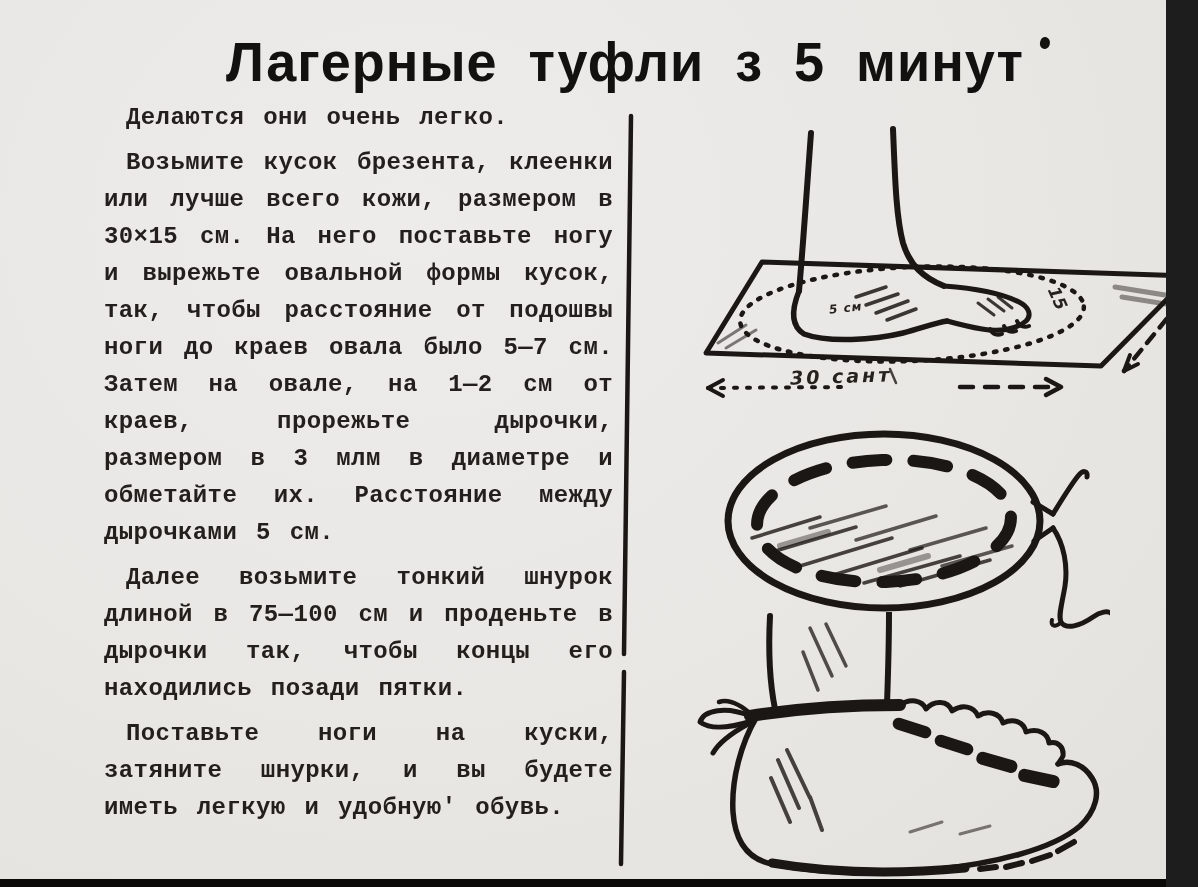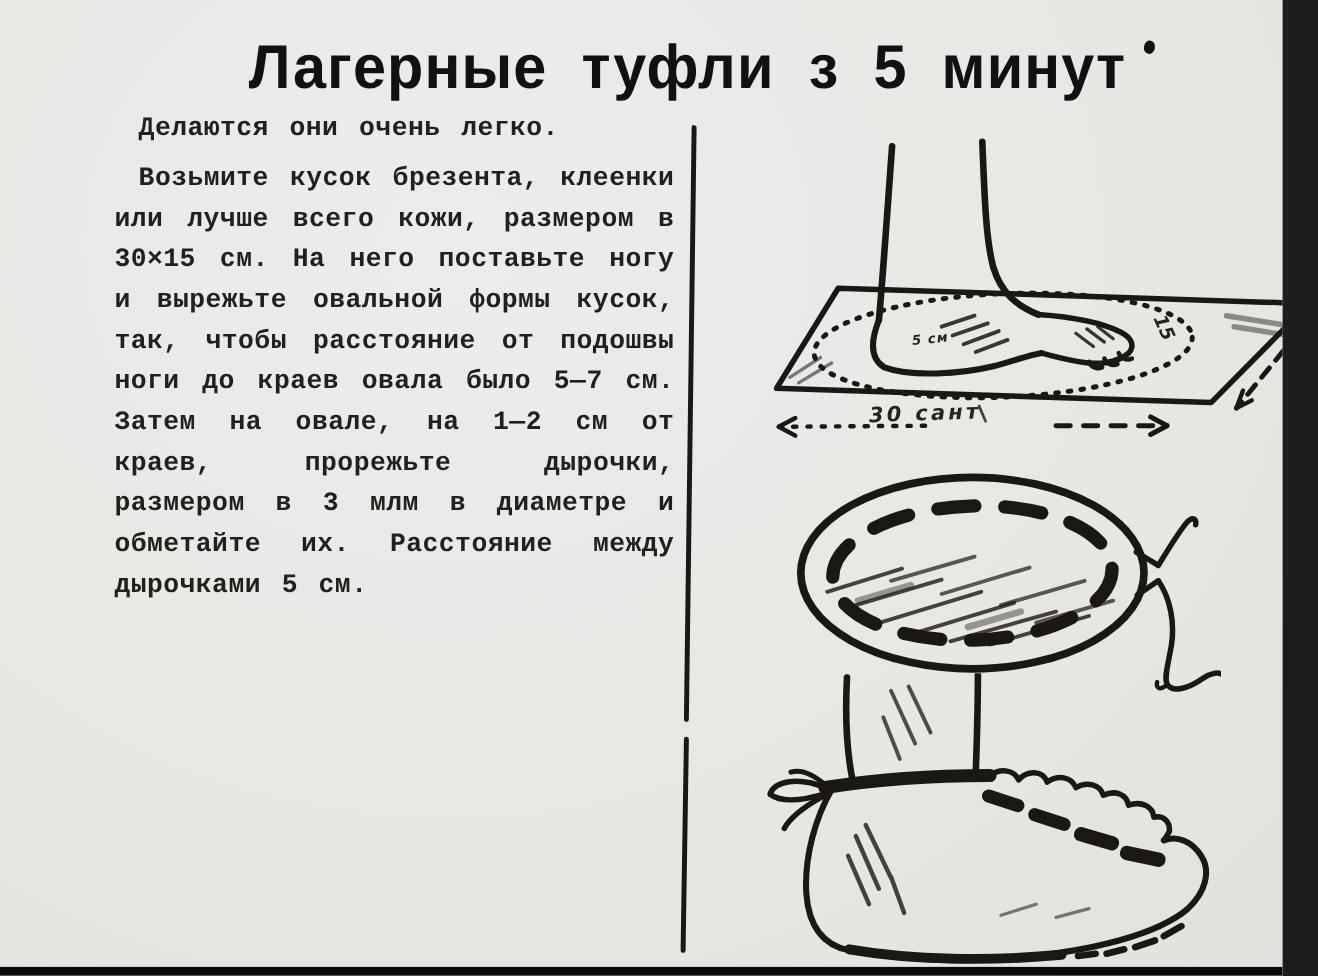--- a/index.html
+++ b/index.html
@@ -42,20 +42,22 @@
 
 <div class="page">
 
   <div class="headline">Лагерные туфли з 5 минут</div>
 
   <div class="article">
 
     <div>
         <p>Делаются они очень легко.</p>
         <p>Возьмите кусок брезента, клеенки или лучше всего кожи, размером в 30×15 см. На него поставьте ногу и вырежьте овальной формы кусок, так, чтобы расстояние от подошвы ноги до краев овала было 5—7 см. Затем на овале, на 1—2 см от краев, прорежьте дырочки, размером в 3 млм в диаметре и обметайте их. Расстояние между дырочками 5 см.</p>
+        <p>Далее возьмите тонкий шнурок длиной в 75—100 см и проденьте в дырочки так, чтобы концы его находились позади пятки.</p>
+        <p>Поставьте ноги на куски, затяните шнурки, и вы будете иметь легкую и удобную' обувь.</p>
       </div>
   </div>
 
   <svg id="divider" class="divider" viewBox="0 0 26 760">
     <g class="ink">
       <path d="M19,4 C16,200 14,380 12,542" stroke-width="4.5"></path>
       <path d="M12,560 C11,630 10,700 9,752" stroke-width="4.5"></path>
     </g>
   </svg>
 

